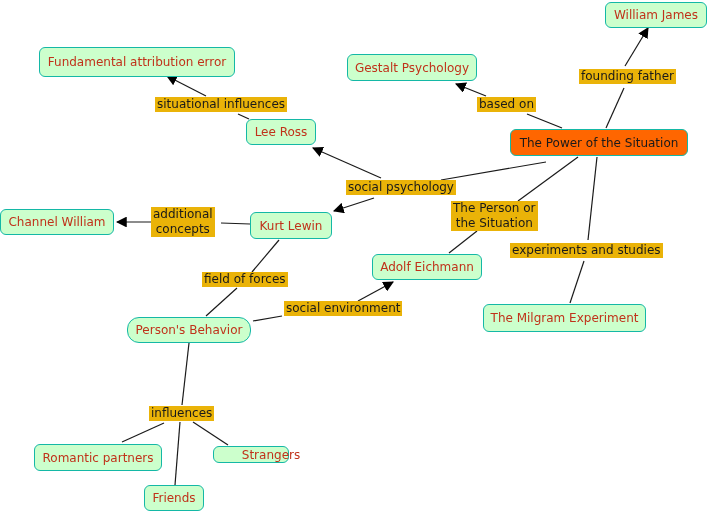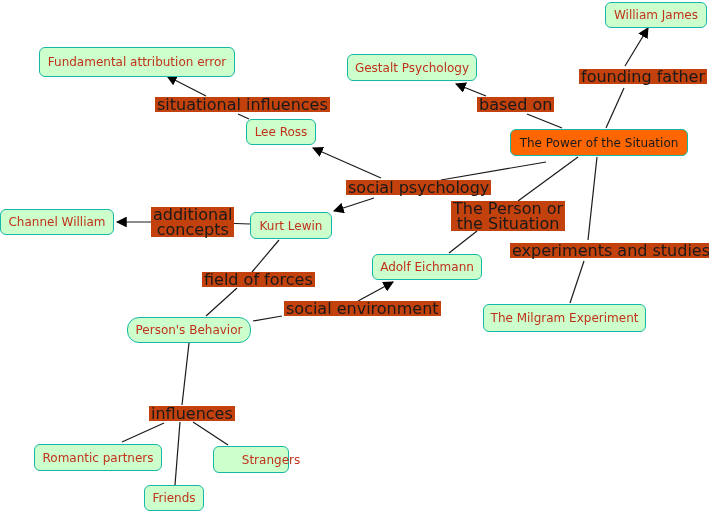--- a/index.html
+++ b/index.html
@@ -4,21 +4,21 @@
 <style>
   html, body { margin: 0; padding: 0; background: #ffffff; }
   body { width: 709px; height: 512px; position: relative; overflow: hidden;
          font-family: "DejaVu Sans", "Liberation Sans", sans-serif; }
   #map { position: absolute; left: 0; top: 0; }
   .node { position: absolute; box-sizing: border-box; border: 1px solid #14b8a6;
           border-radius: 6px; background: #ccffcc; color: #c0321a;
           font-size: 12px; line-height: 1; display: flex; align-items: center;
           justify-content: center; white-space: nowrap; cursor: pointer; }
   .node.root { background: #ff6600; color: #1a1a1a; }
-  .lbl { position: absolute; font-size: 16px; color: #1a1a1a; background: #c2410c;
+  .lbl { position: absolute; font-size: 12px; color: #1a1a1a; background: #eab308;
          text-align: center; line-height: 15px; white-space: nowrap; padding: 0 2px; }
 </style>
 </head>
 <body>
 
 <svg id="map" width="709" height="512">
   <defs>
     <marker id="arrow" viewBox="0 0 10 10" refX="9" refY="5" markerWidth="9" markerHeight="9" orient="auto">
       <path d="M0,0 L10,5 L0,10 z" fill="#000"></path>
     </marker>
@@ -81,14 +81,14 @@
 <div class="node" style="left:347px;top:54px;width:130px;height:27px;">Gestalt Psychology</div>
 <div class="node" style="left:39px;top:47px;width:196px;height:30px;">Fundamental attribution error</div>
 <div class="node" style="left:246px;top:119px;width:70px;height:26px;">Lee Ross</div>
 <div class="node root" style="left:510px;top:129px;width:178px;height:27px;">The Power of the Situation</div>
 <div class="node" style="left:0px;top:209px;width:114px;height:26px;">Channel William</div>
 <div class="node" style="left:250px;top:212px;width:82px;height:27px;">Kurt Lewin</div>
 <div class="node" style="left:372px;top:254px;width:110px;height:26px;">Adolf Eichmann</div>
 <div class="node" style="left:483px;top:304px;width:163px;height:28px;">The Milgram Experiment</div>
 <div class="node" style="left:127px;top:317px;width:124px;height:26px;border-radius:12px;">Person's Behavior</div>
 <div class="node" style="left:25px;top:444px;width:128px;height:27px;margin-left:9px;">Romantic partners</div>
-<div class="node" style="left:213px;top:446px;width:76px;height:27px;padding-left:40px;">Strangers</div>
+<div class="node" style="left:213px;top:446px;width:76px;height:17px;padding-left:40px;">Strangers</div>
 <div class="node" style="left:144px;top:485px;width:60px;height:26px;">Friends</div>
 
 </body></html>

